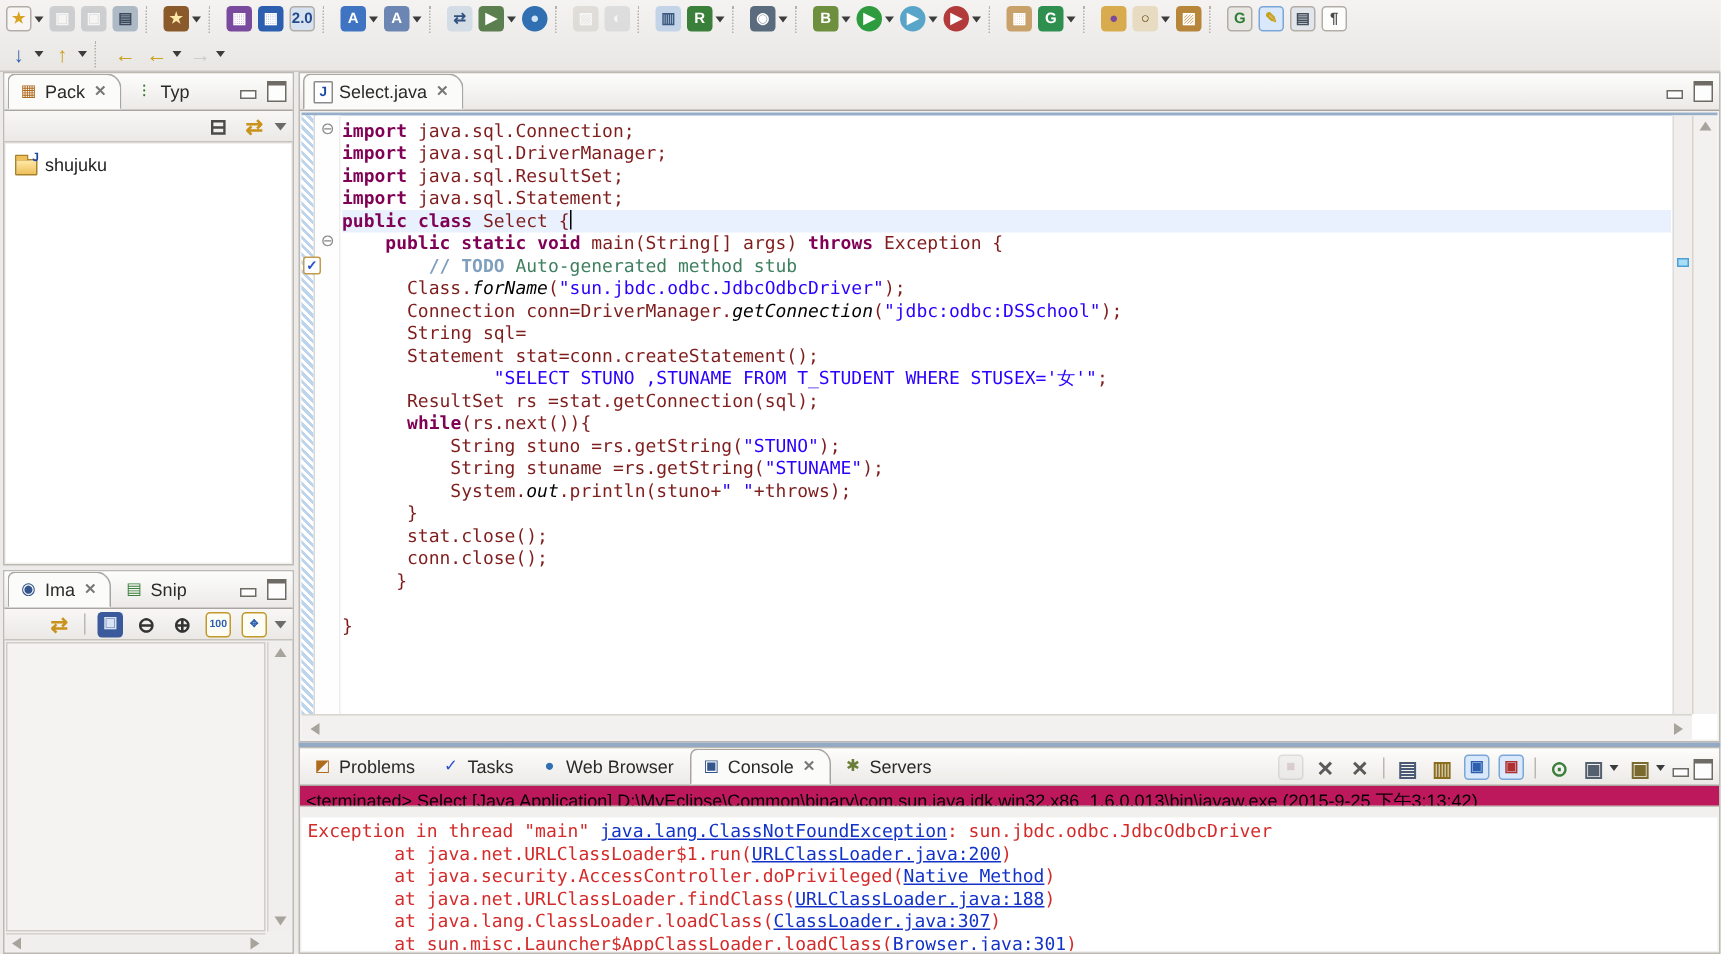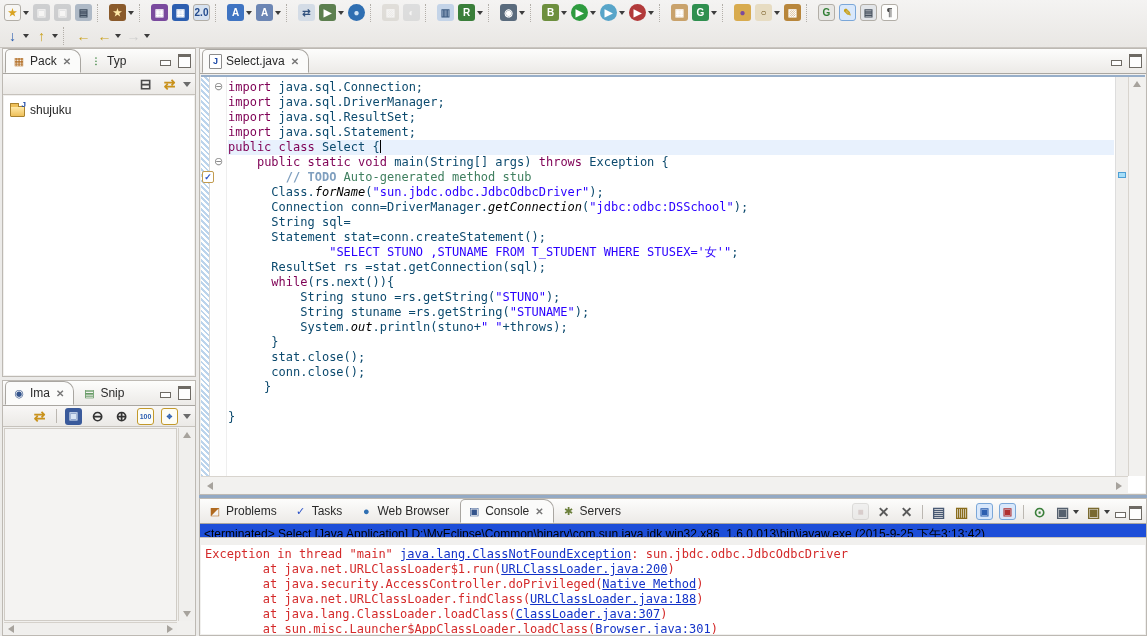--- a/index.html
+++ b/index.html
@@ -63,39 +63,39 @@
   .editor-body { position:absolute; left:1px; right:1px; top:26px; bottom:1px; background:#fff; border-top:2px solid #97aec9; }
   .diff-ruler { position:absolute; left:0; top:0; bottom:17px; width:9px;
      background:repeating-linear-gradient(45deg,#bcd4ec 0 2px,#ffffff 2px 4px); border-right:1px solid #d8d8d8; }
   .fold-margin { position:absolute; left:10px; top:0; bottom:17px; width:16px; background:#fefefe; border-right:1px solid #eee; }
   .fold-mark { position:absolute; left:2px; width:11px; height:11px; color:#8a8a8a; font-size:11px; line-height:11px; text-align:center; }
   .task-marker { position:absolute; left:-9px; width:12px; height:12px; background:#fff; border:1px solid #c29b4e; border-radius:2px; font-size:9px; line-height:11px; text-align:center; color:#2a52c8; font-weight:bold; }
   .code-area { position:absolute; left:27px; right:31px; top:0; bottom:17px; overflow:hidden; padding-top:3px;
      font-family:"DejaVu Sans Mono", monospace; font-size:12px; line-height:15px; }
   .cl { white-space:pre; height:15px; }
   .cl.hl { background:#e8f1fd; }
-  .kw { color:#7f0055; font-weight:normal; }
-  .pl { color:#0c4a6e; }
+  .kw { color:#7f0055; font-weight:bold; }
+  .pl { color:#7f1d1d; }
   .str { color:#2a00ff; }
   .com { color:#3f7f5f; }
   .todo { color:#7f9fbf; font-weight:bold; }
   .it { color:#000; font-style:italic; }
   .caret { display:inline-block; width:1px; height:13px; background:#000; vertical-align:-2px; }
   .overview-ruler { position:absolute; right:17px; top:0; bottom:17px; width:13px; background:#f0efed; border-left:1px solid #ddd; }
   .ov-marker { position:absolute; left:2px; top:95px; width:8px; height:6px; background:#a6def8; border:1px solid #4e9fd4; }
   .ed-vscroll { position:absolute; right:0; top:0; bottom:17px; width:17px; background:#f2f1ef; border-left:1px solid #d8d4ce; }
   .ed-hscroll { position:absolute; left:0; right:17px; bottom:0; height:17px; background:#f2f1ef; border-top:1px solid #d8d4ce; }
   .ed-hscroll .arr.left { top:5px; left:6px; }
   .ed-hscroll .arr.right { top:5px; right:6px; }
   .sash-blue { position:absolute; left:0; right:0; top:447px; height:3px; background:#93a9c4; }
 
   
   .console-view { top:450px; bottom:0; }
   .console-toolbar { position:absolute; right:4px; top:3px; display:flex; align-items:center; gap:2px; }
-  .status-line { height:14px; background:#1d4ed8; border-bottom:1px solid #c6c2bc; padding:2px 4px 0; white-space:nowrap; overflow:hidden; color:#000; }
+  .status-line { height:14px; background:#be185d; border-bottom:1px solid #c6c2bc; padding:2px 4px 0; white-space:nowrap; overflow:hidden; color:#000; }
   .console-output { position:absolute; left:1px; right:1px; top:46px; bottom:1px; background:#fff; overflow:hidden;
      font-family:"DejaVu Sans Mono", monospace; font-size:12px; line-height:15px; padding:2px 0 0 4px; }
   .err { color:#d42a2a; }
   .link { color:#1232c8; text-decoration:underline; }
 
   .pack-view { top:0; height:329px; }
   .ima-view { top:332px; bottom:0; }
 </style>
 </head>
 <body>

